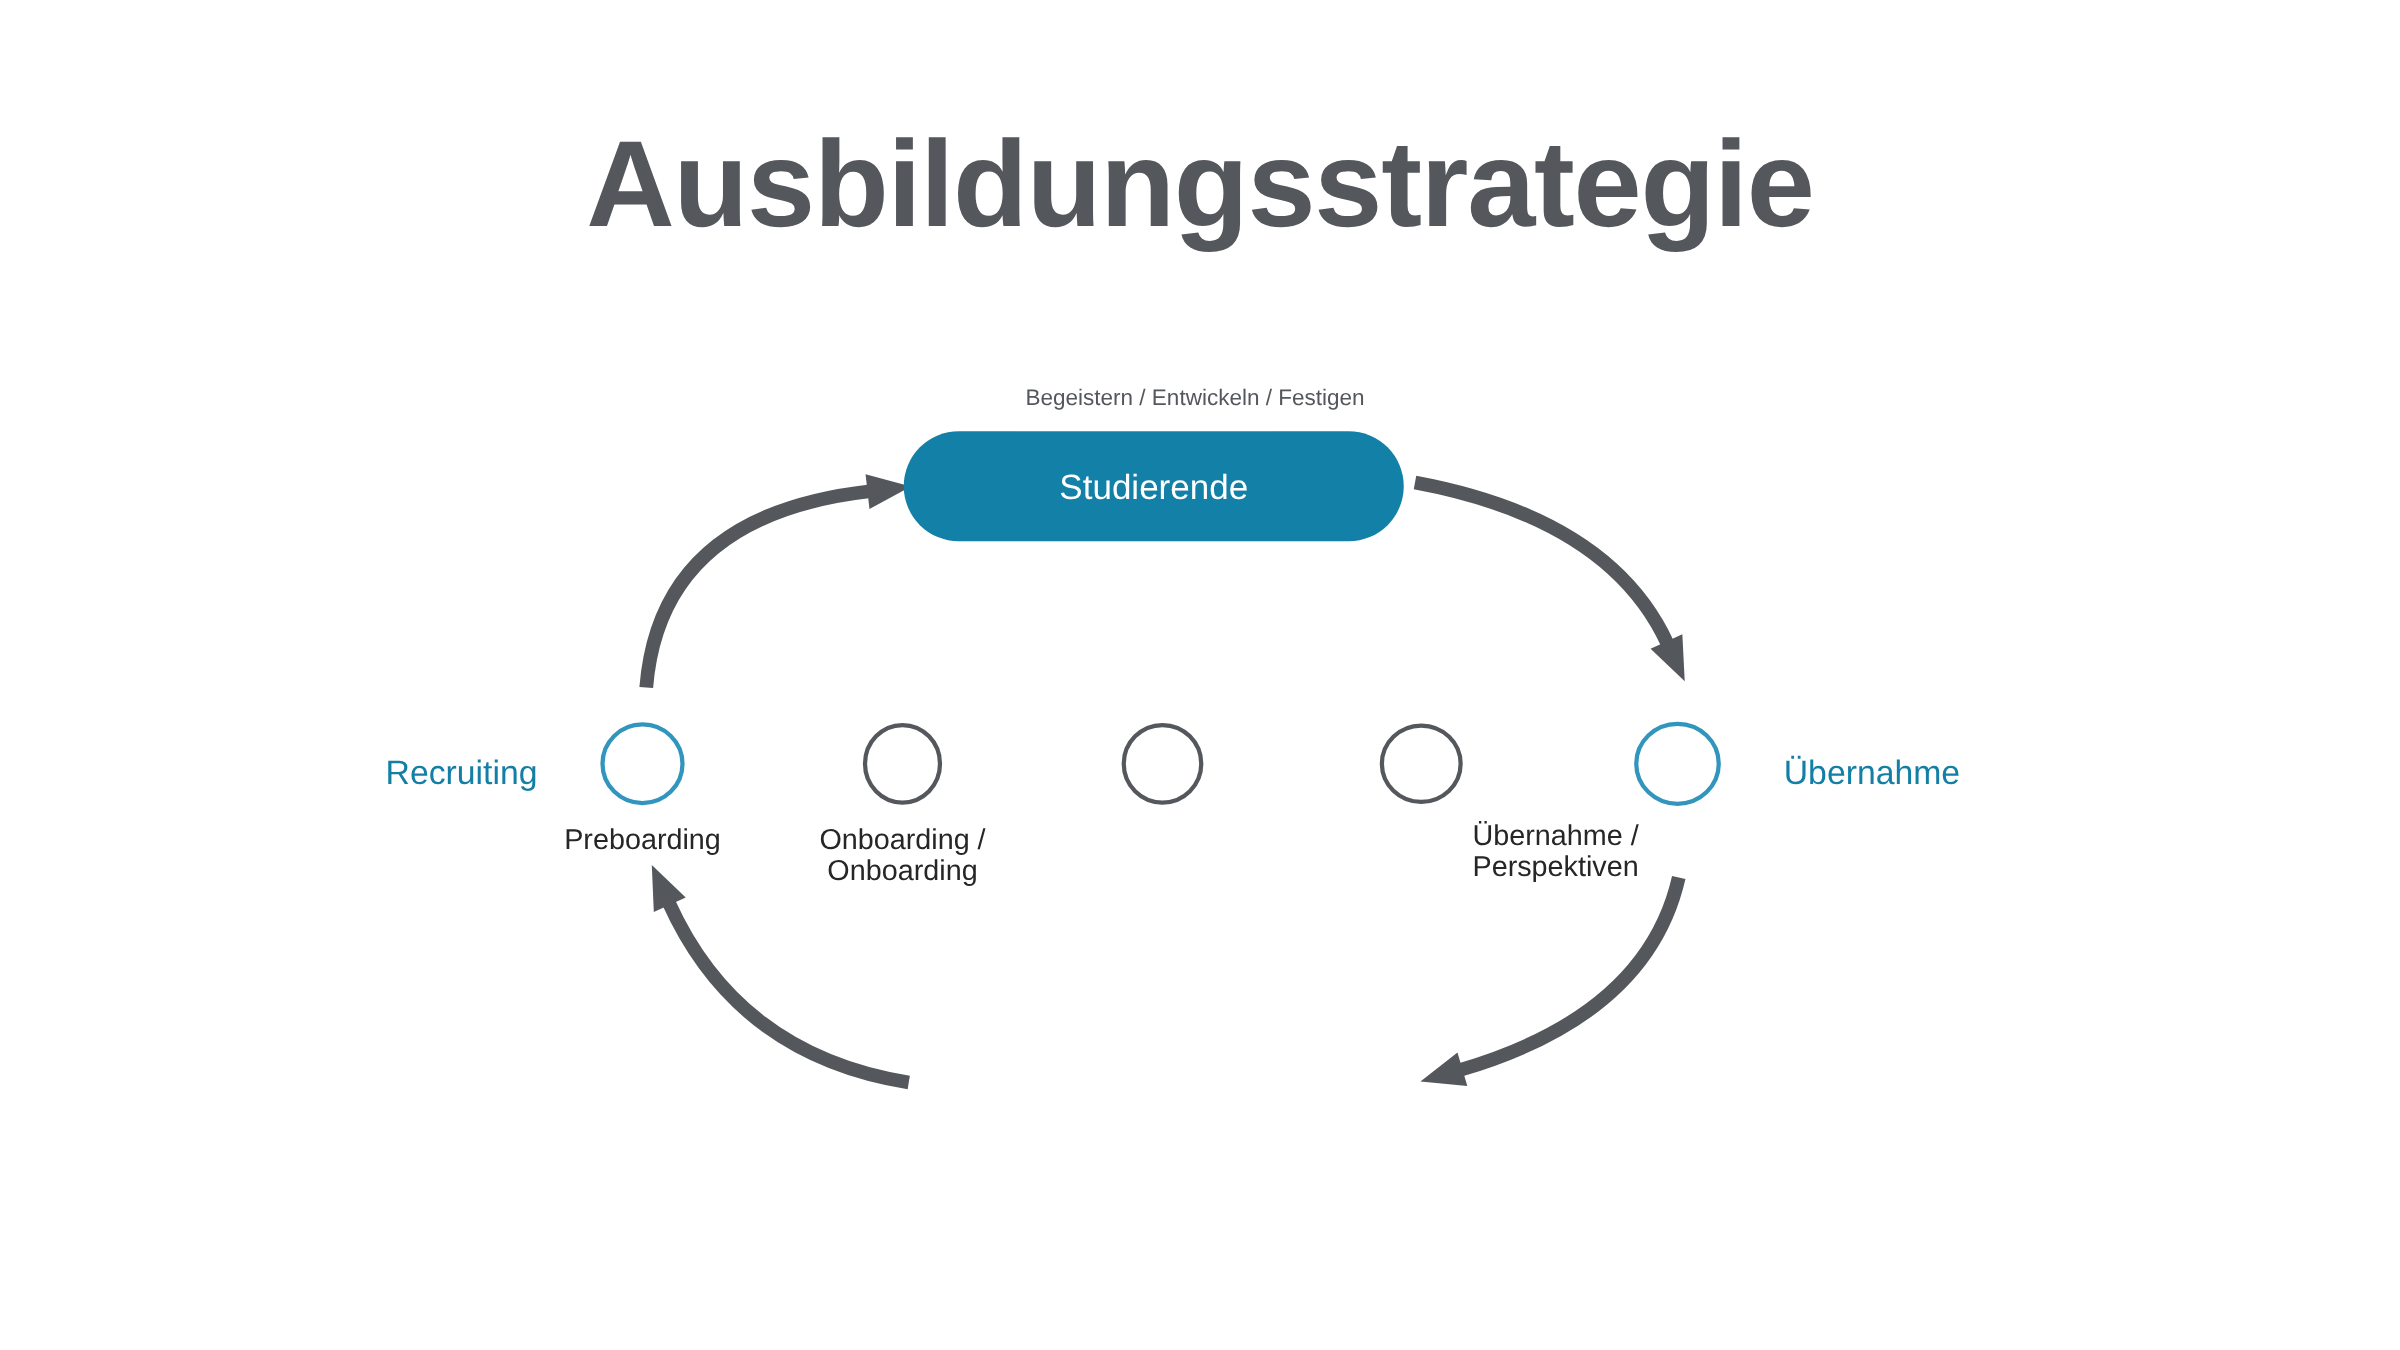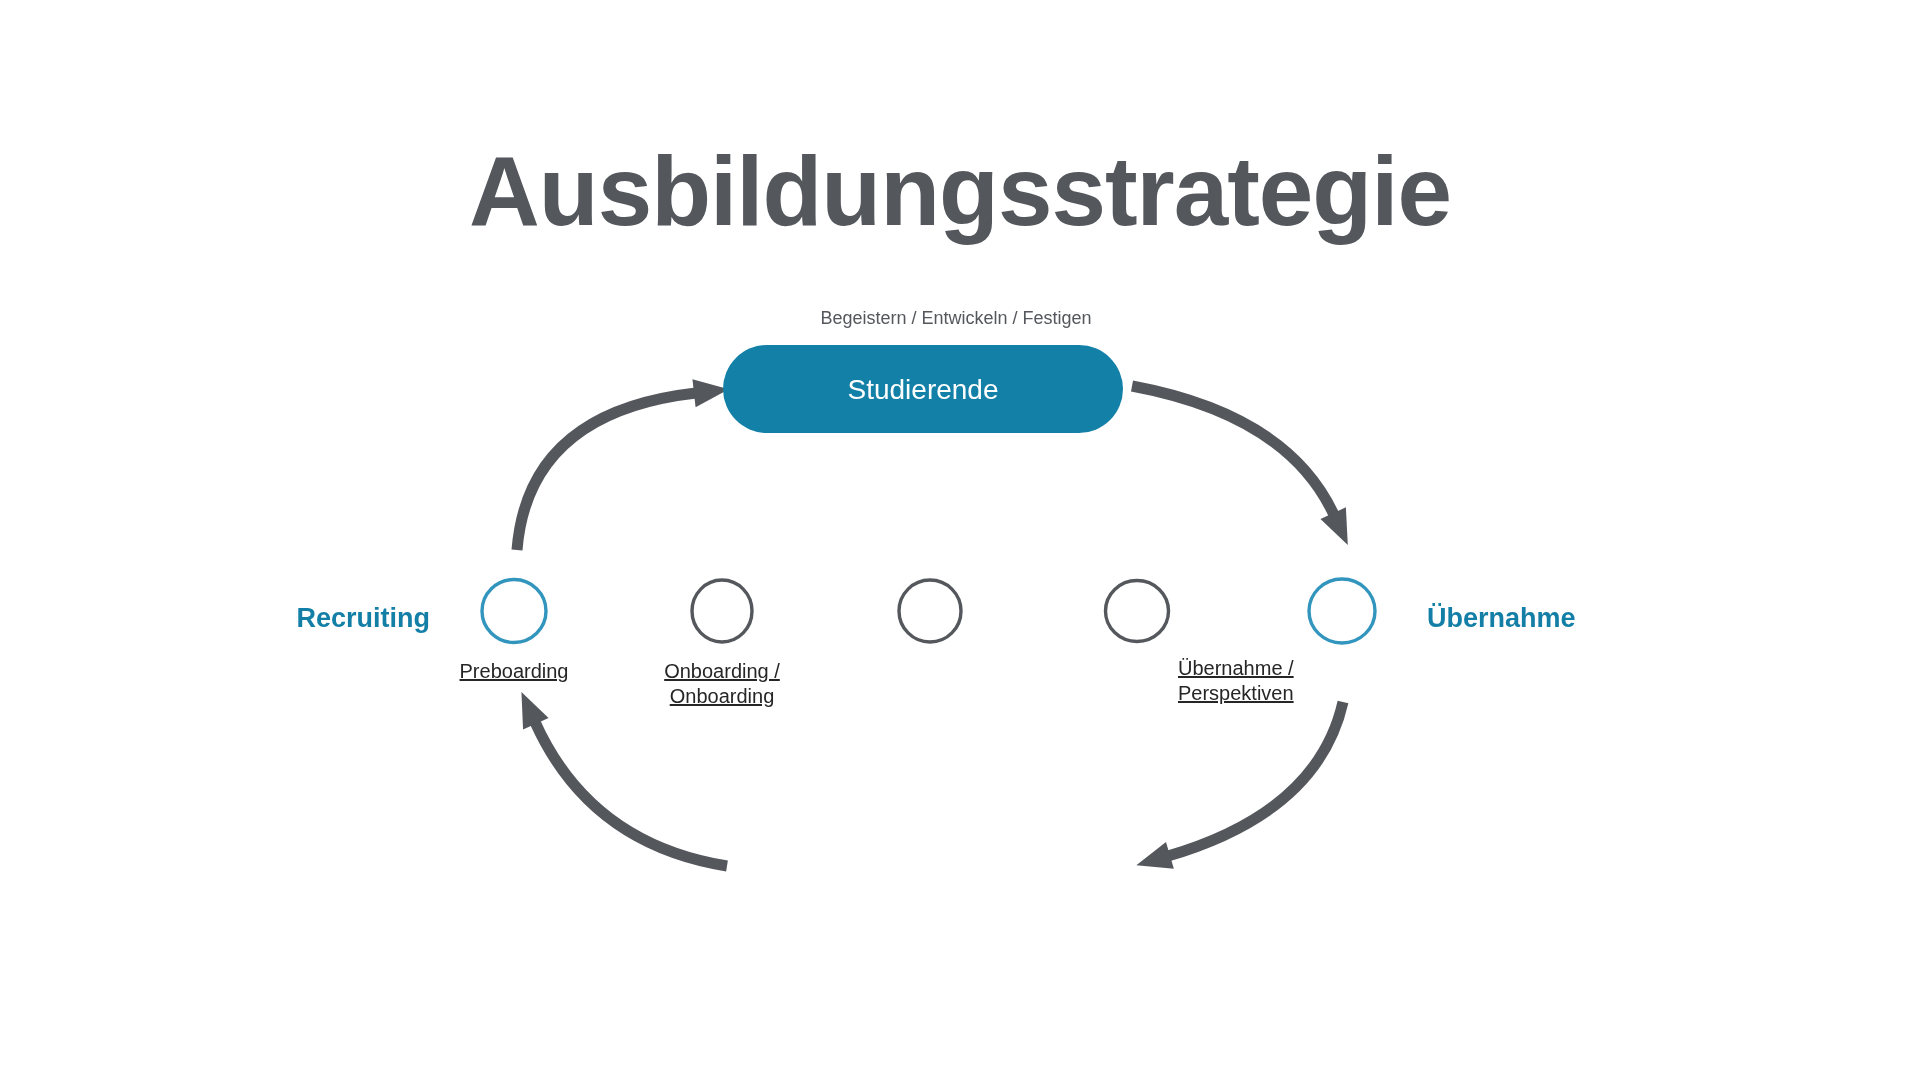--- a/index.html
+++ b/index.html
@@ -12,48 +12,47 @@
   }
   *{margin:0;padding:0;box-sizing:border-box;}
   body{background:#ffffff;font-family:"Liberation Sans", sans-serif;}
   .canvas{
     position:relative;width:1920px;height:1080px;background:#ffffff;overflow:hidden;
   }
   .title{
     position:absolute;left:0;right:0;top:96px;text-align:center;
     font-size:98px;font-weight:700;line-height:1.05;color:var(--arrow-gray);
     letter-spacing:-1px;
-    margin-top:44px;
   }
   .diagram-svg{position:absolute;left:0;top:0;width:1920px;height:1080px;}
   .arc{fill:none;stroke:var(--arrow-gray);stroke-width:11;}
   .arrowhead-shape{fill:var(--arrow-gray);}
   .node-circle{fill:none;stroke:var(--arrow-gray);stroke-width:3.4;}
   .node-circle.highlight{stroke:var(--teal-circle);}
   .caption{
     position:absolute;transform:translateX(-50%);white-space:nowrap;
     font-size:18px;line-height:32px;color:var(--arrow-gray);
   }
   .caption.top{left:956px;top:302px;}
   .caption.bottom{left:941px;top:925px;}
   .pill{
     position:absolute;display:flex;flex-direction:column;justify-content:center;align-items:center;
     color:#ffffff;font-size:28px;line-height:39px;text-align:center;border-radius:46px;
   }
   .pill.top-node{left:723px;top:345px;width:400px;height:88px;background:var(--teal-node);}
   .pill.bottom-node{left:732px;top:823px;width:400px;height:91px;background:var(--red-node);}
   .side-label{
-    position:absolute;top:604px;font-size:27px;font-weight:700;line-height:28px;
+    position:absolute;top:604px;font-size:27px;font-weight:400;line-height:28px;
     color:var(--teal-text);white-space:nowrap;
   }
   .side-label.left{left:240px;width:190px;text-align:right;}
   .side-label.right{left:1427px;text-align:center;}
   .stage-label{
-    position:absolute;font-size:20px;line-height:25px;color:var(--label-dark);
-    text-align:center;transform:translateX(-50%);white-space:nowrap;text-decoration:underline;
+    position:absolute;font-size:23px;line-height:25px;color:var(--label-dark);
+    text-align:center;transform:translateX(-50%);white-space:nowrap;
   }
   .stage-label.preboarding{left:514px;top:659px;}
   .stage-label.onboarding{left:722px;top:659px;}
   .stage-label.uebernahme-perspektiven{left:1178px;top:656px;transform:none;text-align:left;}
 </style>
 </head>
 <body>
 
 <div class="canvas">
 

